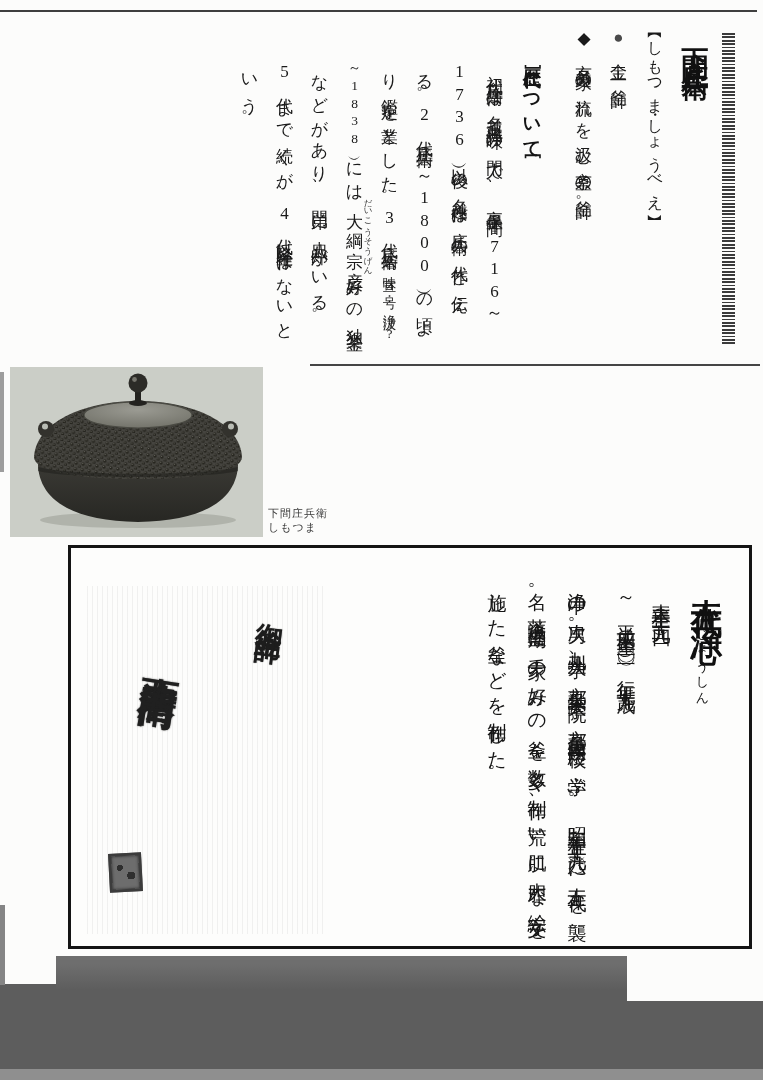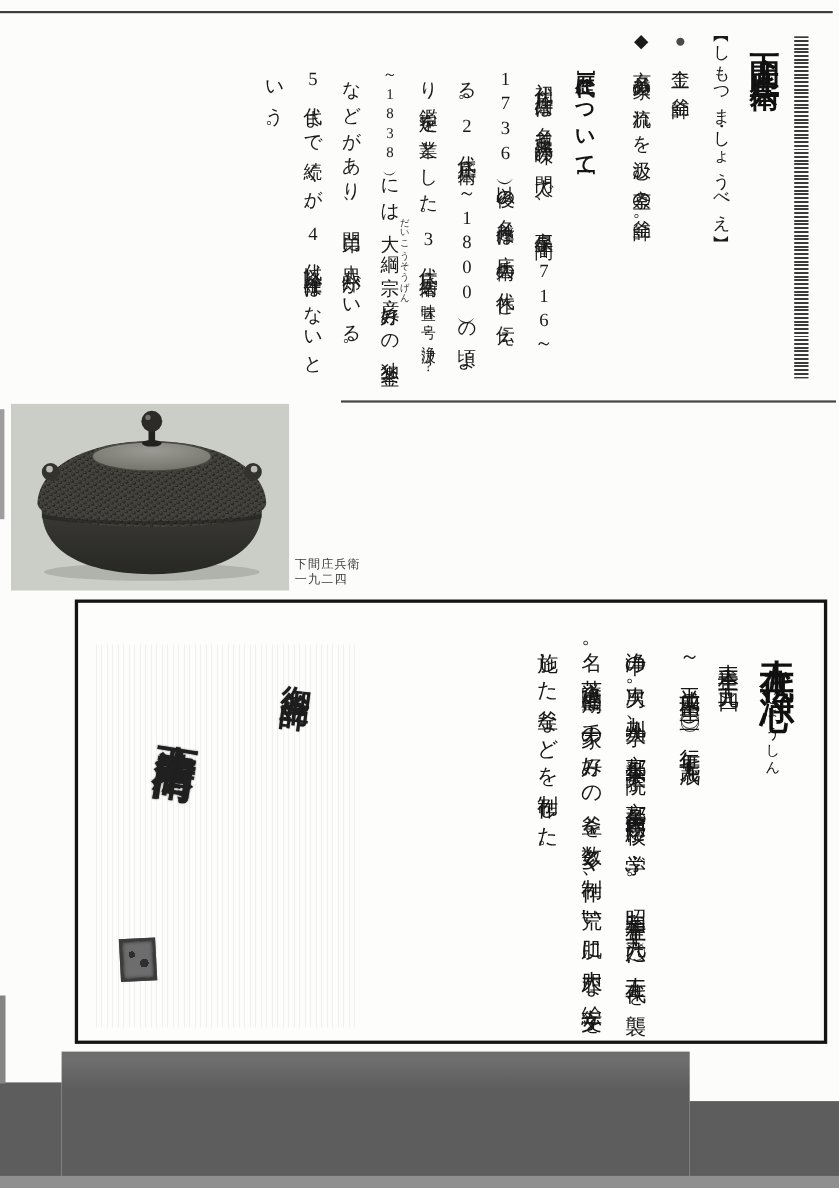--- a/index.html
+++ b/index.html
@@ -142,21 +142,21 @@
       <circle cx="128" cy="16" r="9.5" fill="#2c2b27"></circle>
       <circle cx="124.5" cy="12.5" r="2.4" fill="#75746c"></circle>
       <circle cx="36" cy="62" r="8" fill="#33322d"></circle>
       <circle cx="35" cy="59.5" r="3" fill="#b9bcb4"></circle>
       <circle cx="220" cy="62" r="8" fill="#33322d"></circle>
       <circle cx="221" cy="59.5" r="3" fill="#b9bcb4"></circle>
     </svg>
   </div>
   <div class="photo-caption">
     <span style="display:block">下間庄兵衛</span>
-    <span style="display:block">一九二四</span>
+    <span style="display:block">しもつま</span>
   </div>
 
   <div class="mid-rule"></div>
 
   <div class="profile-box">
     <div class="box-content v">
       <h2 class="gen-title"><span>十五代</span><span class="vspace"></span><span>浄心</span><span class="name-reading">じょうしん</span></h2>
       <p class="dates">大正十三年（一九二四）</p>
       <p class="dates">～平成十四年（二〇〇二）　行年七十九歳</p>
       <p class="bio">浄中の次男。九州大学、京都大学大学院、京都美術専門学校に学ぶ。昭和三十五年（一九六〇）に十五代を襲名。茶道隆盛期に千家の好みの釜を数多く制作、荒い肌に大胆な絵字文を施した釜などを制作した。</p>

